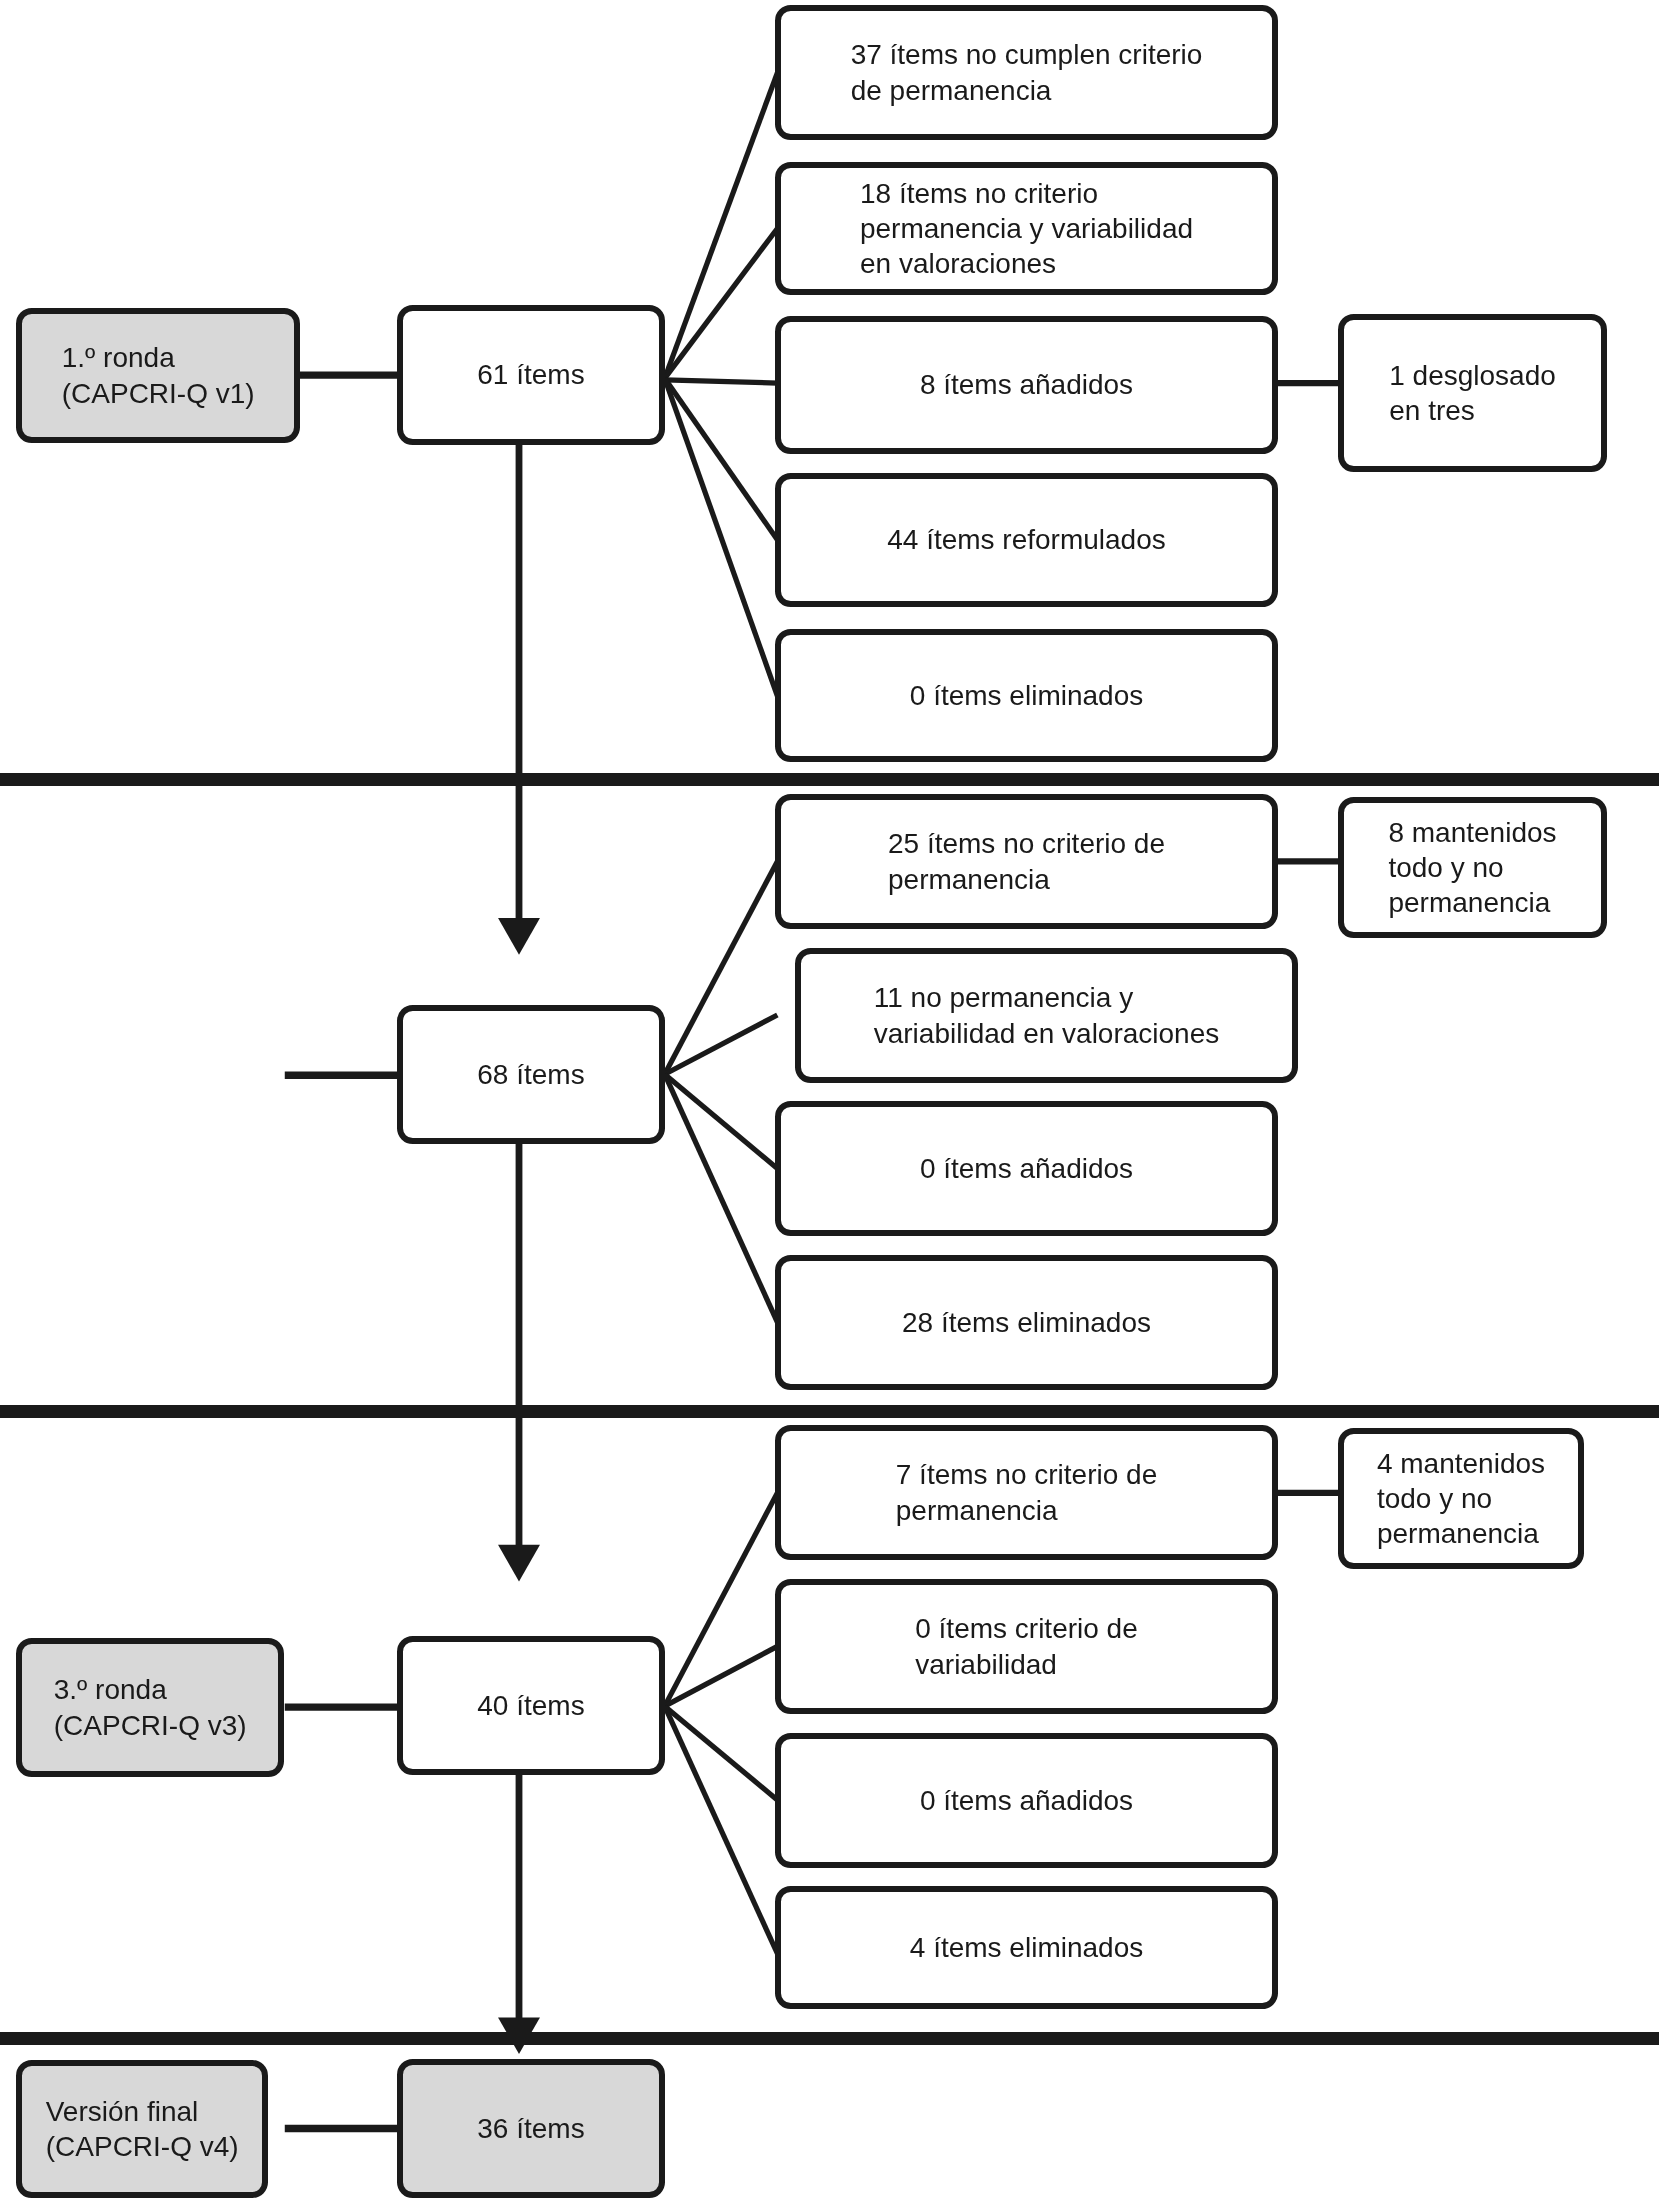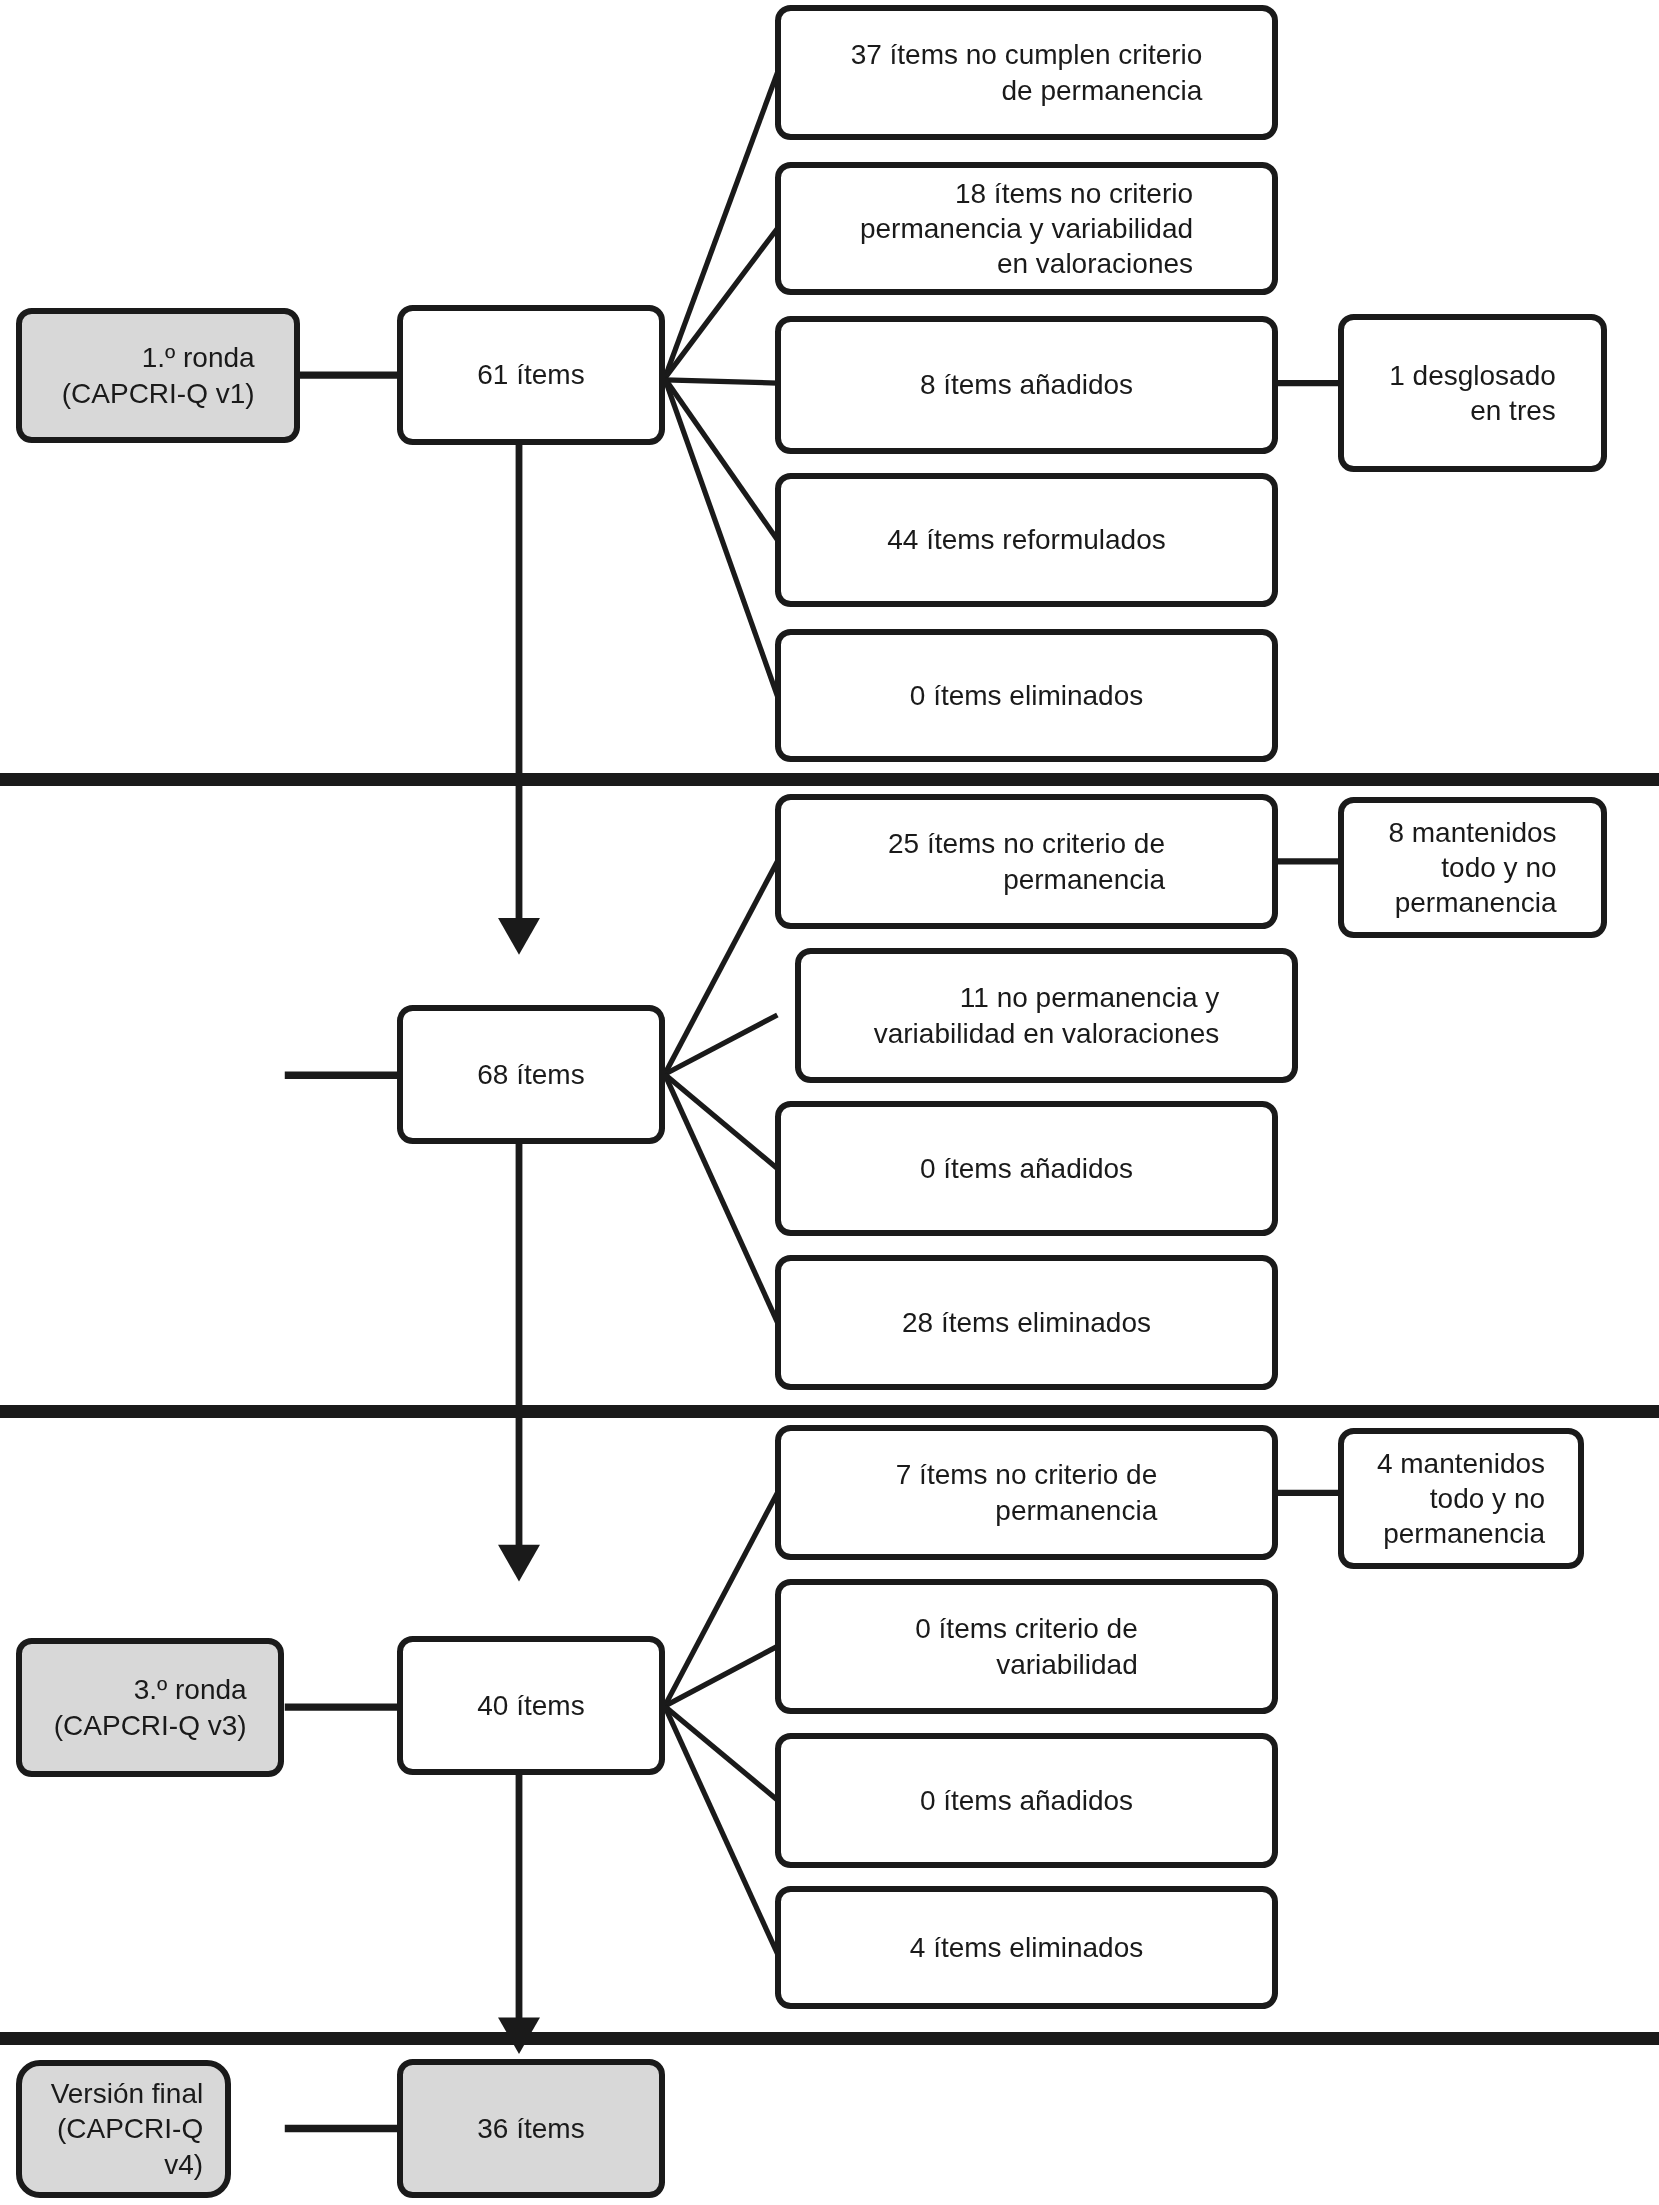--- a/index.html
+++ b/index.html
@@ -25,21 +25,21 @@
   }
   .box {
     position: absolute;
     box-sizing: border-box;
     border: 6.3px solid #1a1a1a;
     border-radius: 15.7px;
     background: #ffffff;
     display: flex;
     align-items: center;
     justify-content: center;
-    text-align: right;
+    text-align: left;
     white-space: pre-line;
     font-size: 28px;
     line-height: 1.26;
     padding: 13px 22px;
   }
   .round {
     background: #d8d8d8;
     border-width: 6.8px;
   }
   .divider {
@@ -149,18 +149,18 @@
 variabilidad</div>
   <div class="box" style="left:775px; top:1733px; width:503px; height:135px;">0 ítems añadidos</div>
   <div class="box" style="left:775px; top:1886px; width:503px; height:123px;">4 ítems eliminados</div>
 
   <div class="box round" style="left:16.2px;  top:1638px; width:268px; height:139px;">3.º ronda
 (CAPCRI-Q v3)</div>
   <div class="box" style="left:397px; top:1636px; width:268px; height:139px;">40 ítems</div>
 
   <div class="divider" style="top:2032px;"></div>
 
-  <div class="box round" style="left:16.2px;  top:2060px; width:215px; height:138px;border-radius:24px;">Versión final
+  <div class="box round" style="left:16.2px;  top:2060px; width:252px; height:138px;">Versión final
 (CAPCRI-Q v4)</div>
   <div class="box round" style="left:397px; top:2059px; width:268px; height:139px;">36 ítems</div>
 
 </div>
 
 
 </body></html>

